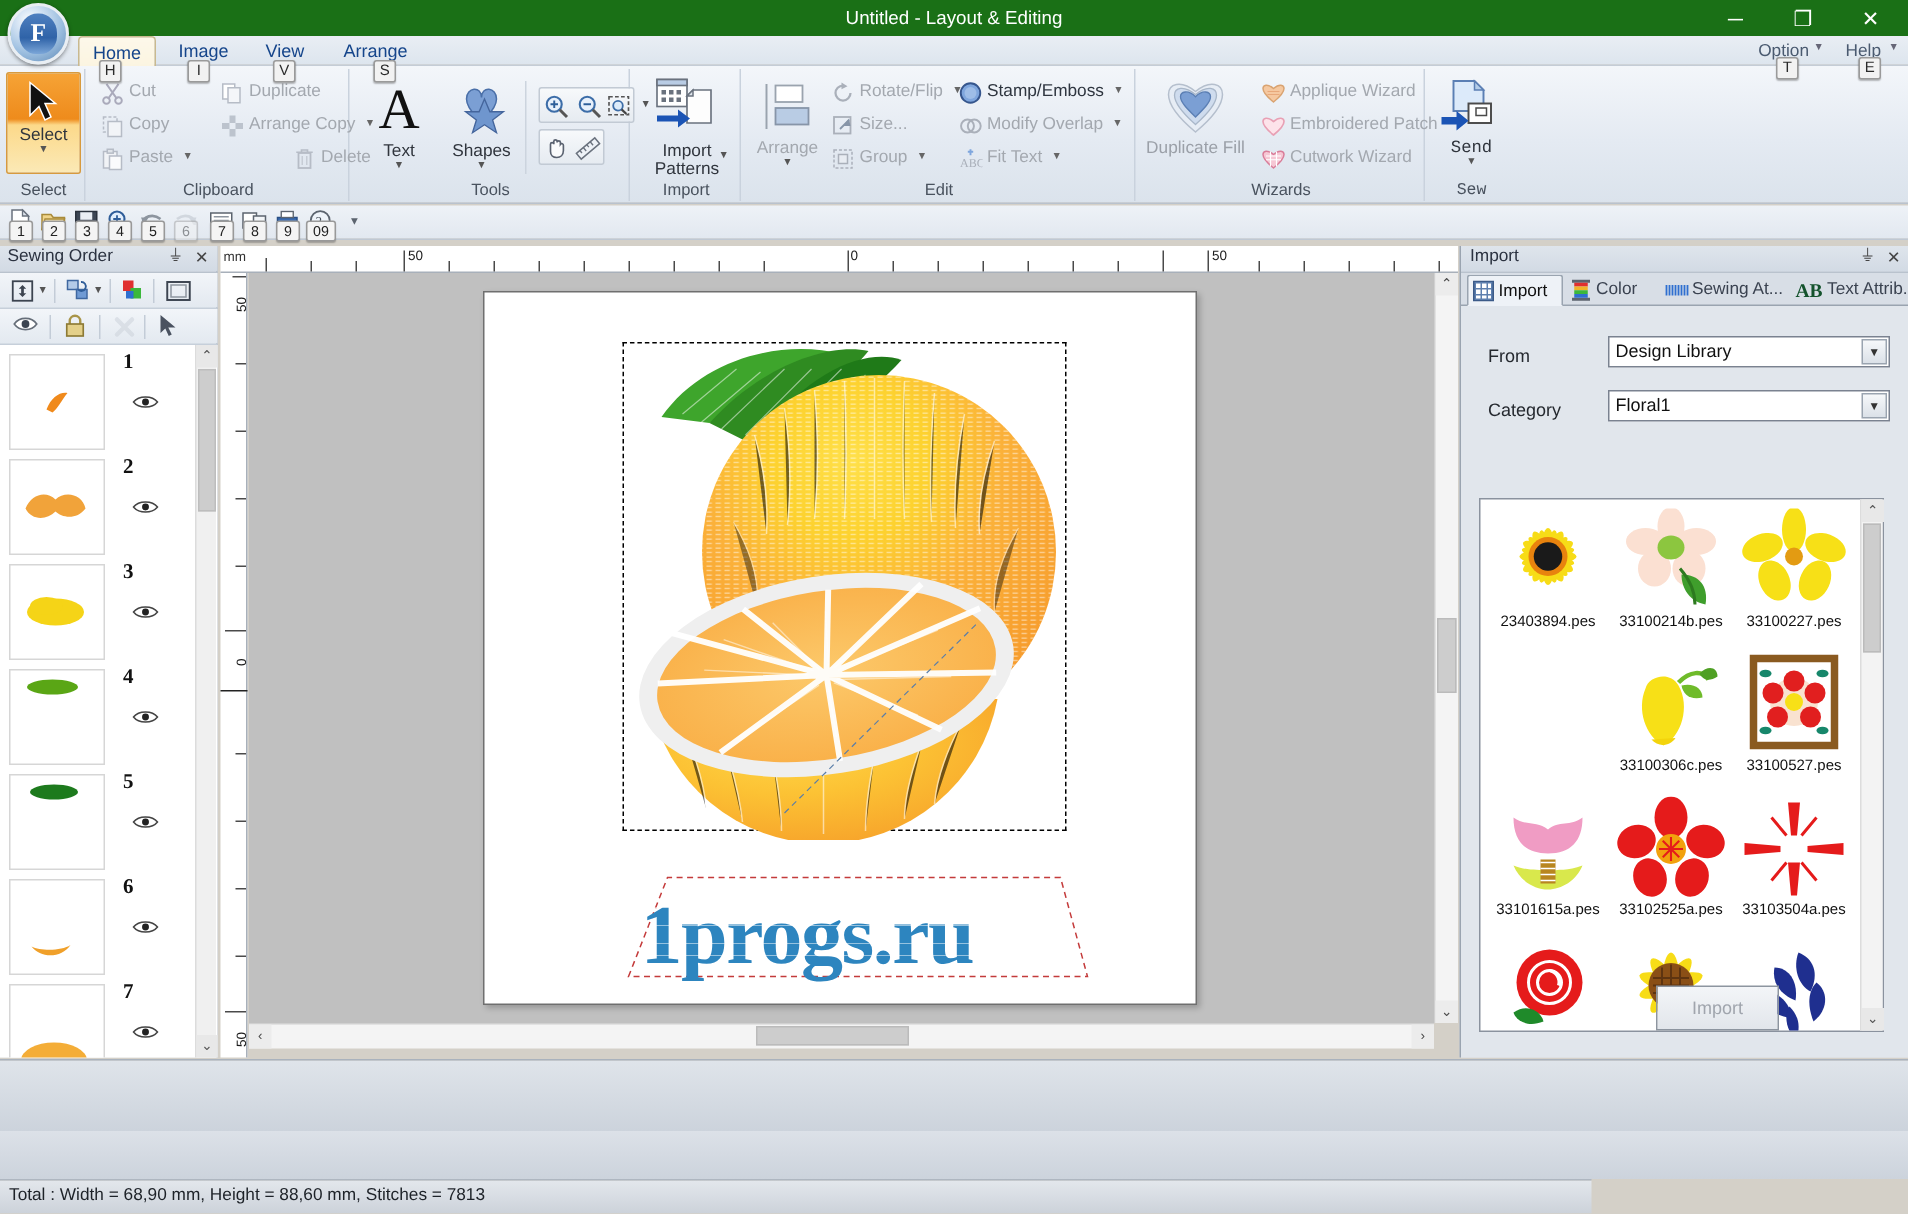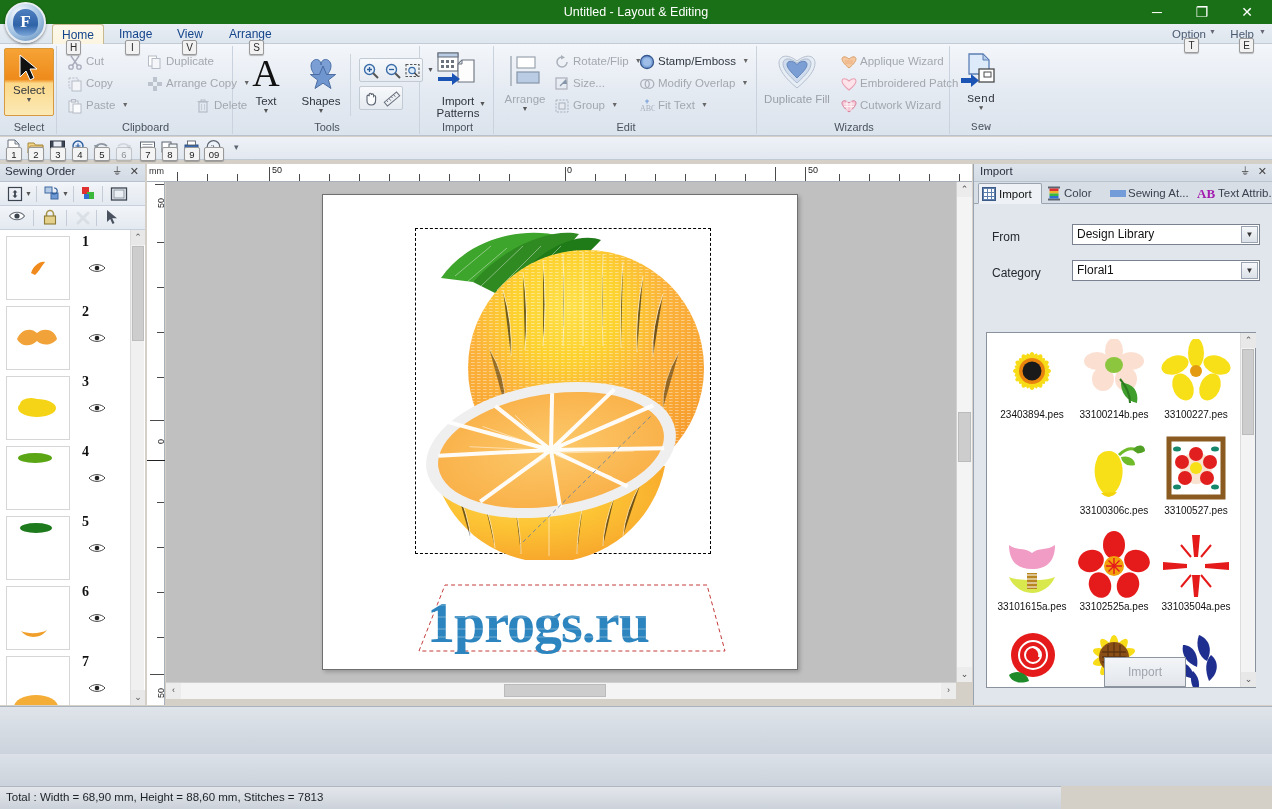--- a/index.html
+++ b/index.html
@@ -1031,21 +1031,21 @@
       </div>
       <div class="itab" style="left:134px;width:88px">
         <svg style="position:absolute;left:2px;top:5px" width="16" height="11" viewBox="0 0 16 11">
           <g stroke="#2f6fd0" stroke-width="1.2">
             <path d="M1 2 v7 M3 2 v7 M5 2 v7 M7 2 v7 M9 2 v7 M11 2 v7 M13 2 v7 M15 2 v7"></path>
           </g>
         </svg>
         <span>Sewing At...</span>
       </div>
       <div class="itab" style="left:222px;width:76px">
-        <span style="position:absolute;left:1px;top:0;font-family:'Liberation Serif',serif;font-weight:bold;font-size:13px;color:#a21caf;">AB</span>
+        <span style="position:absolute;left:1px;top:0;font-family:'Liberation Serif',serif;font-weight:bold;font-size:13px;color:#14532d;">AB</span>
         <span style="padding-left:2px">Text Attrib...</span>
       </div>
     </div>
 
     <div class="ibody">
       <div class="fieldlabel" style="left:18px;top:26px">From</div>
       <div class="combo" style="left:98px;top:20px;width:188px">
         <span class="val">Design Library</span>
         <span class="arrow">▼</span>
       </div>

